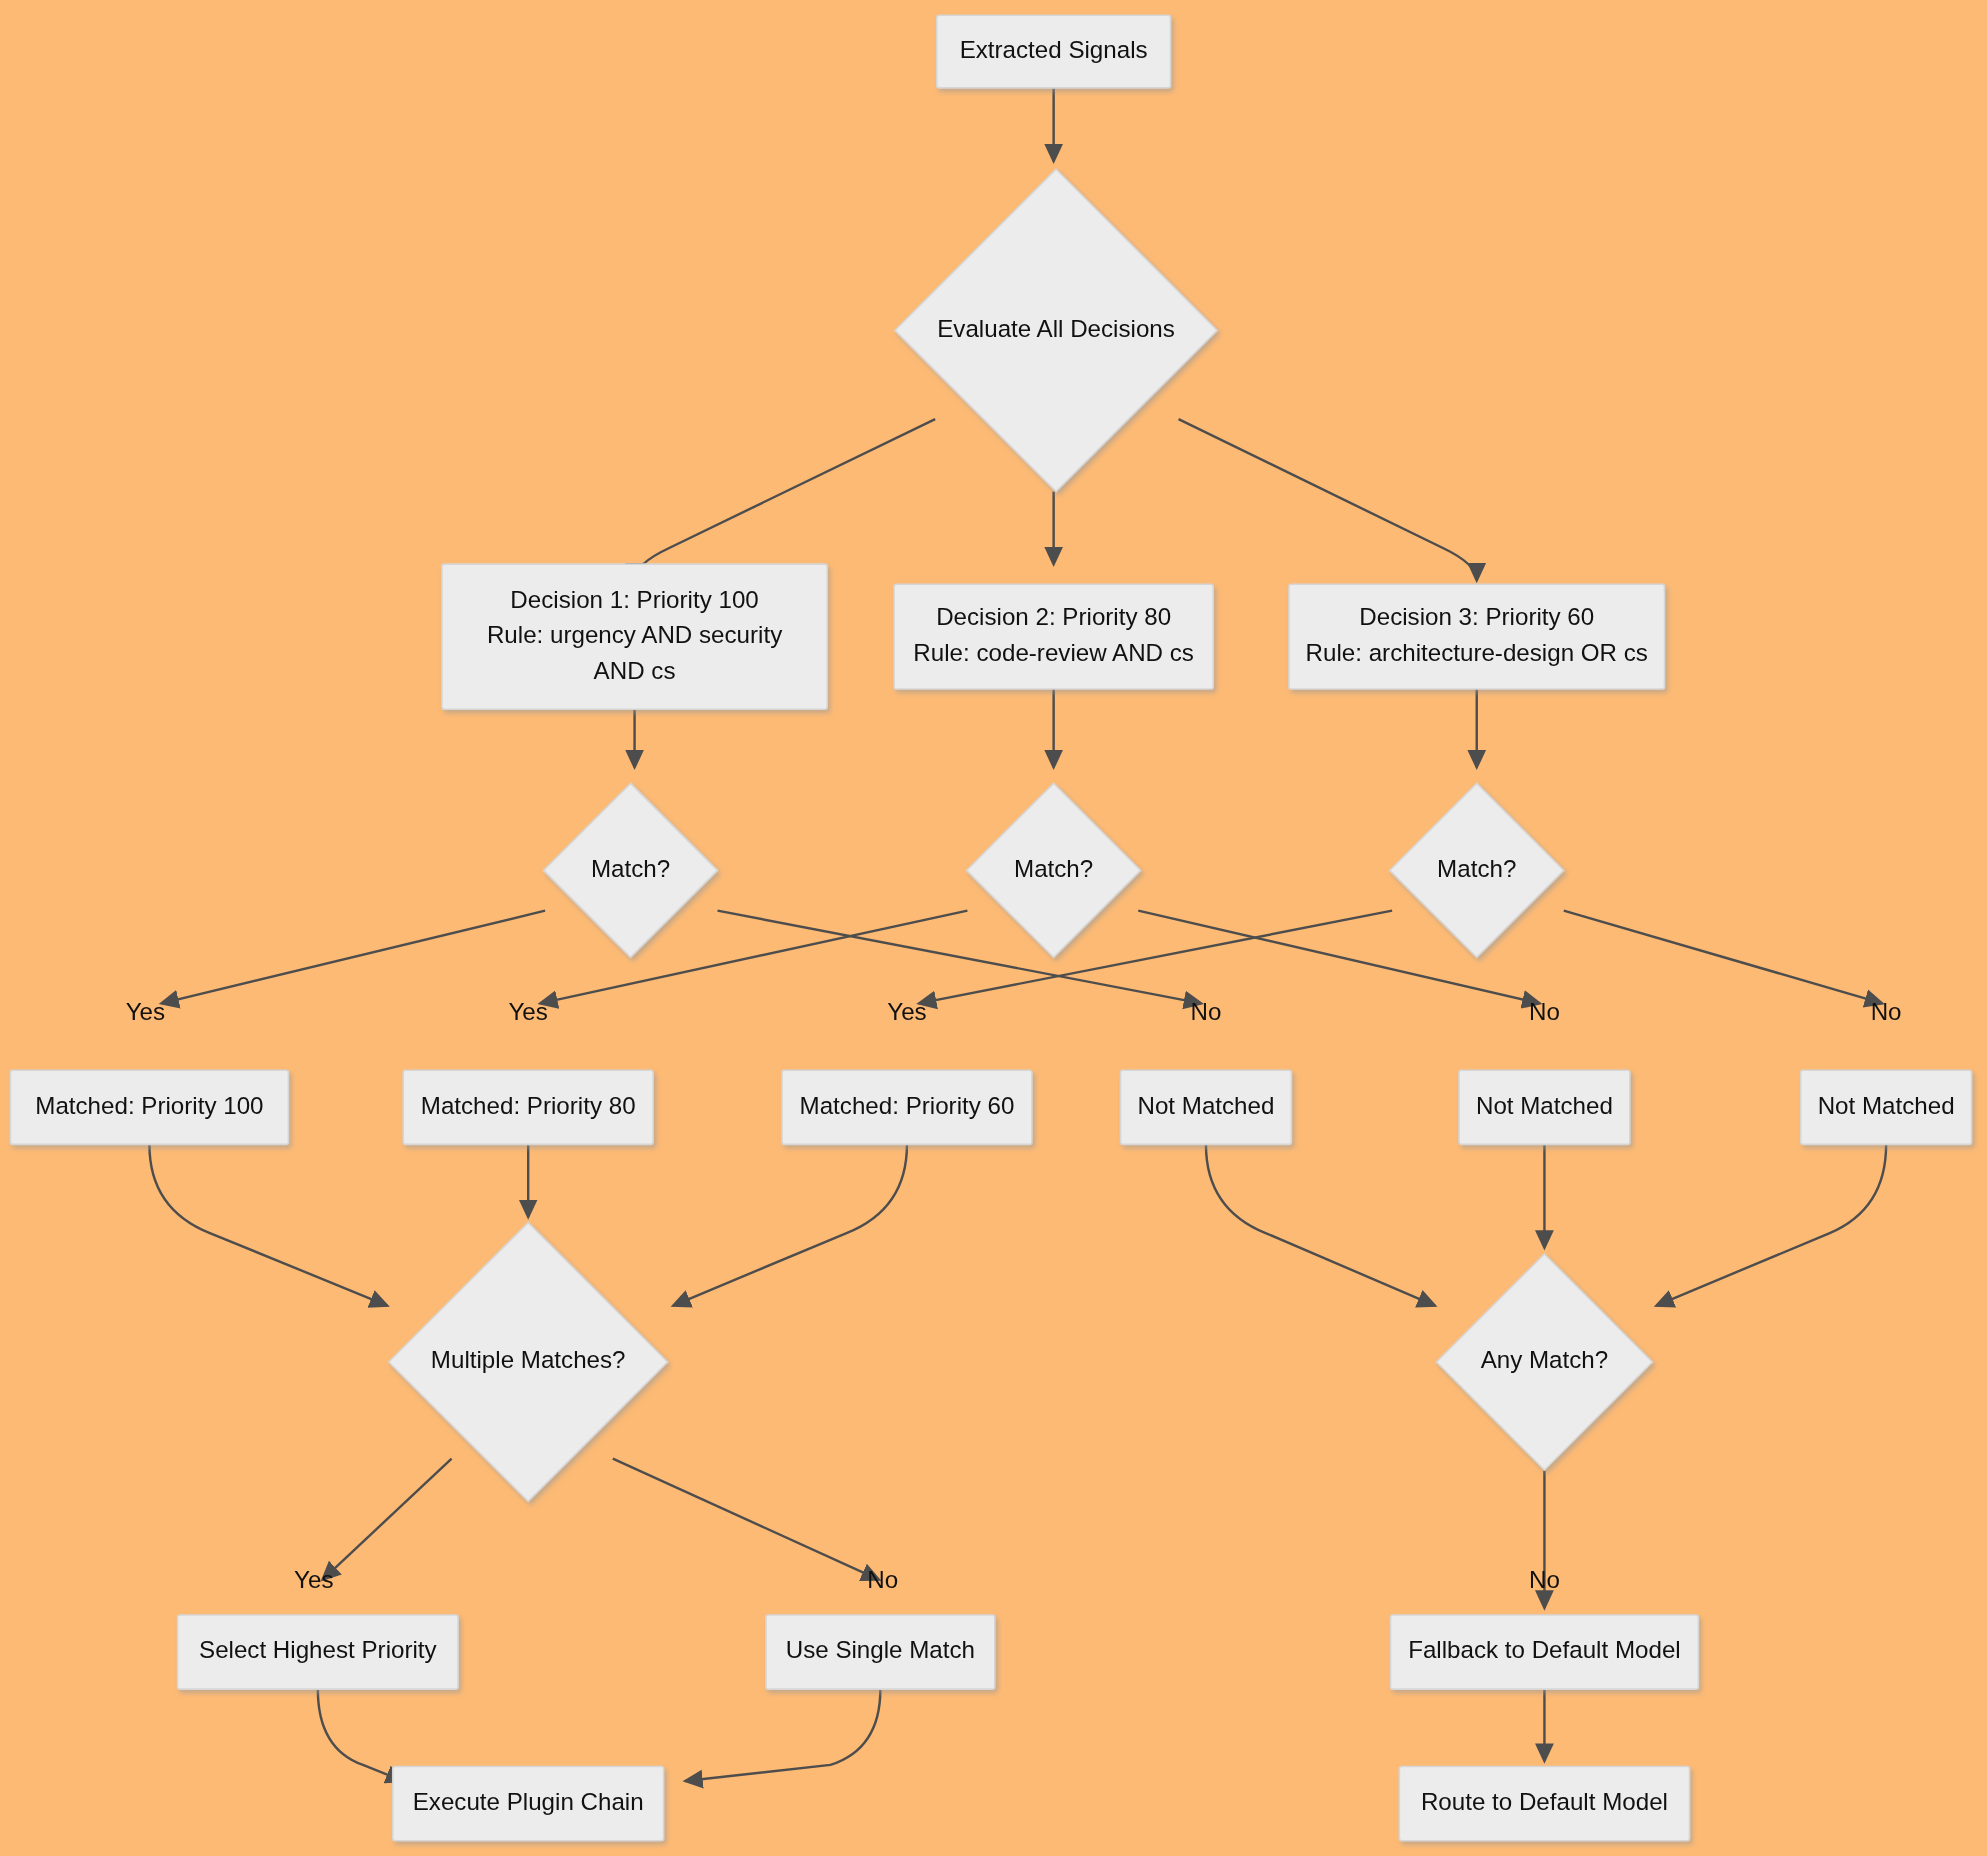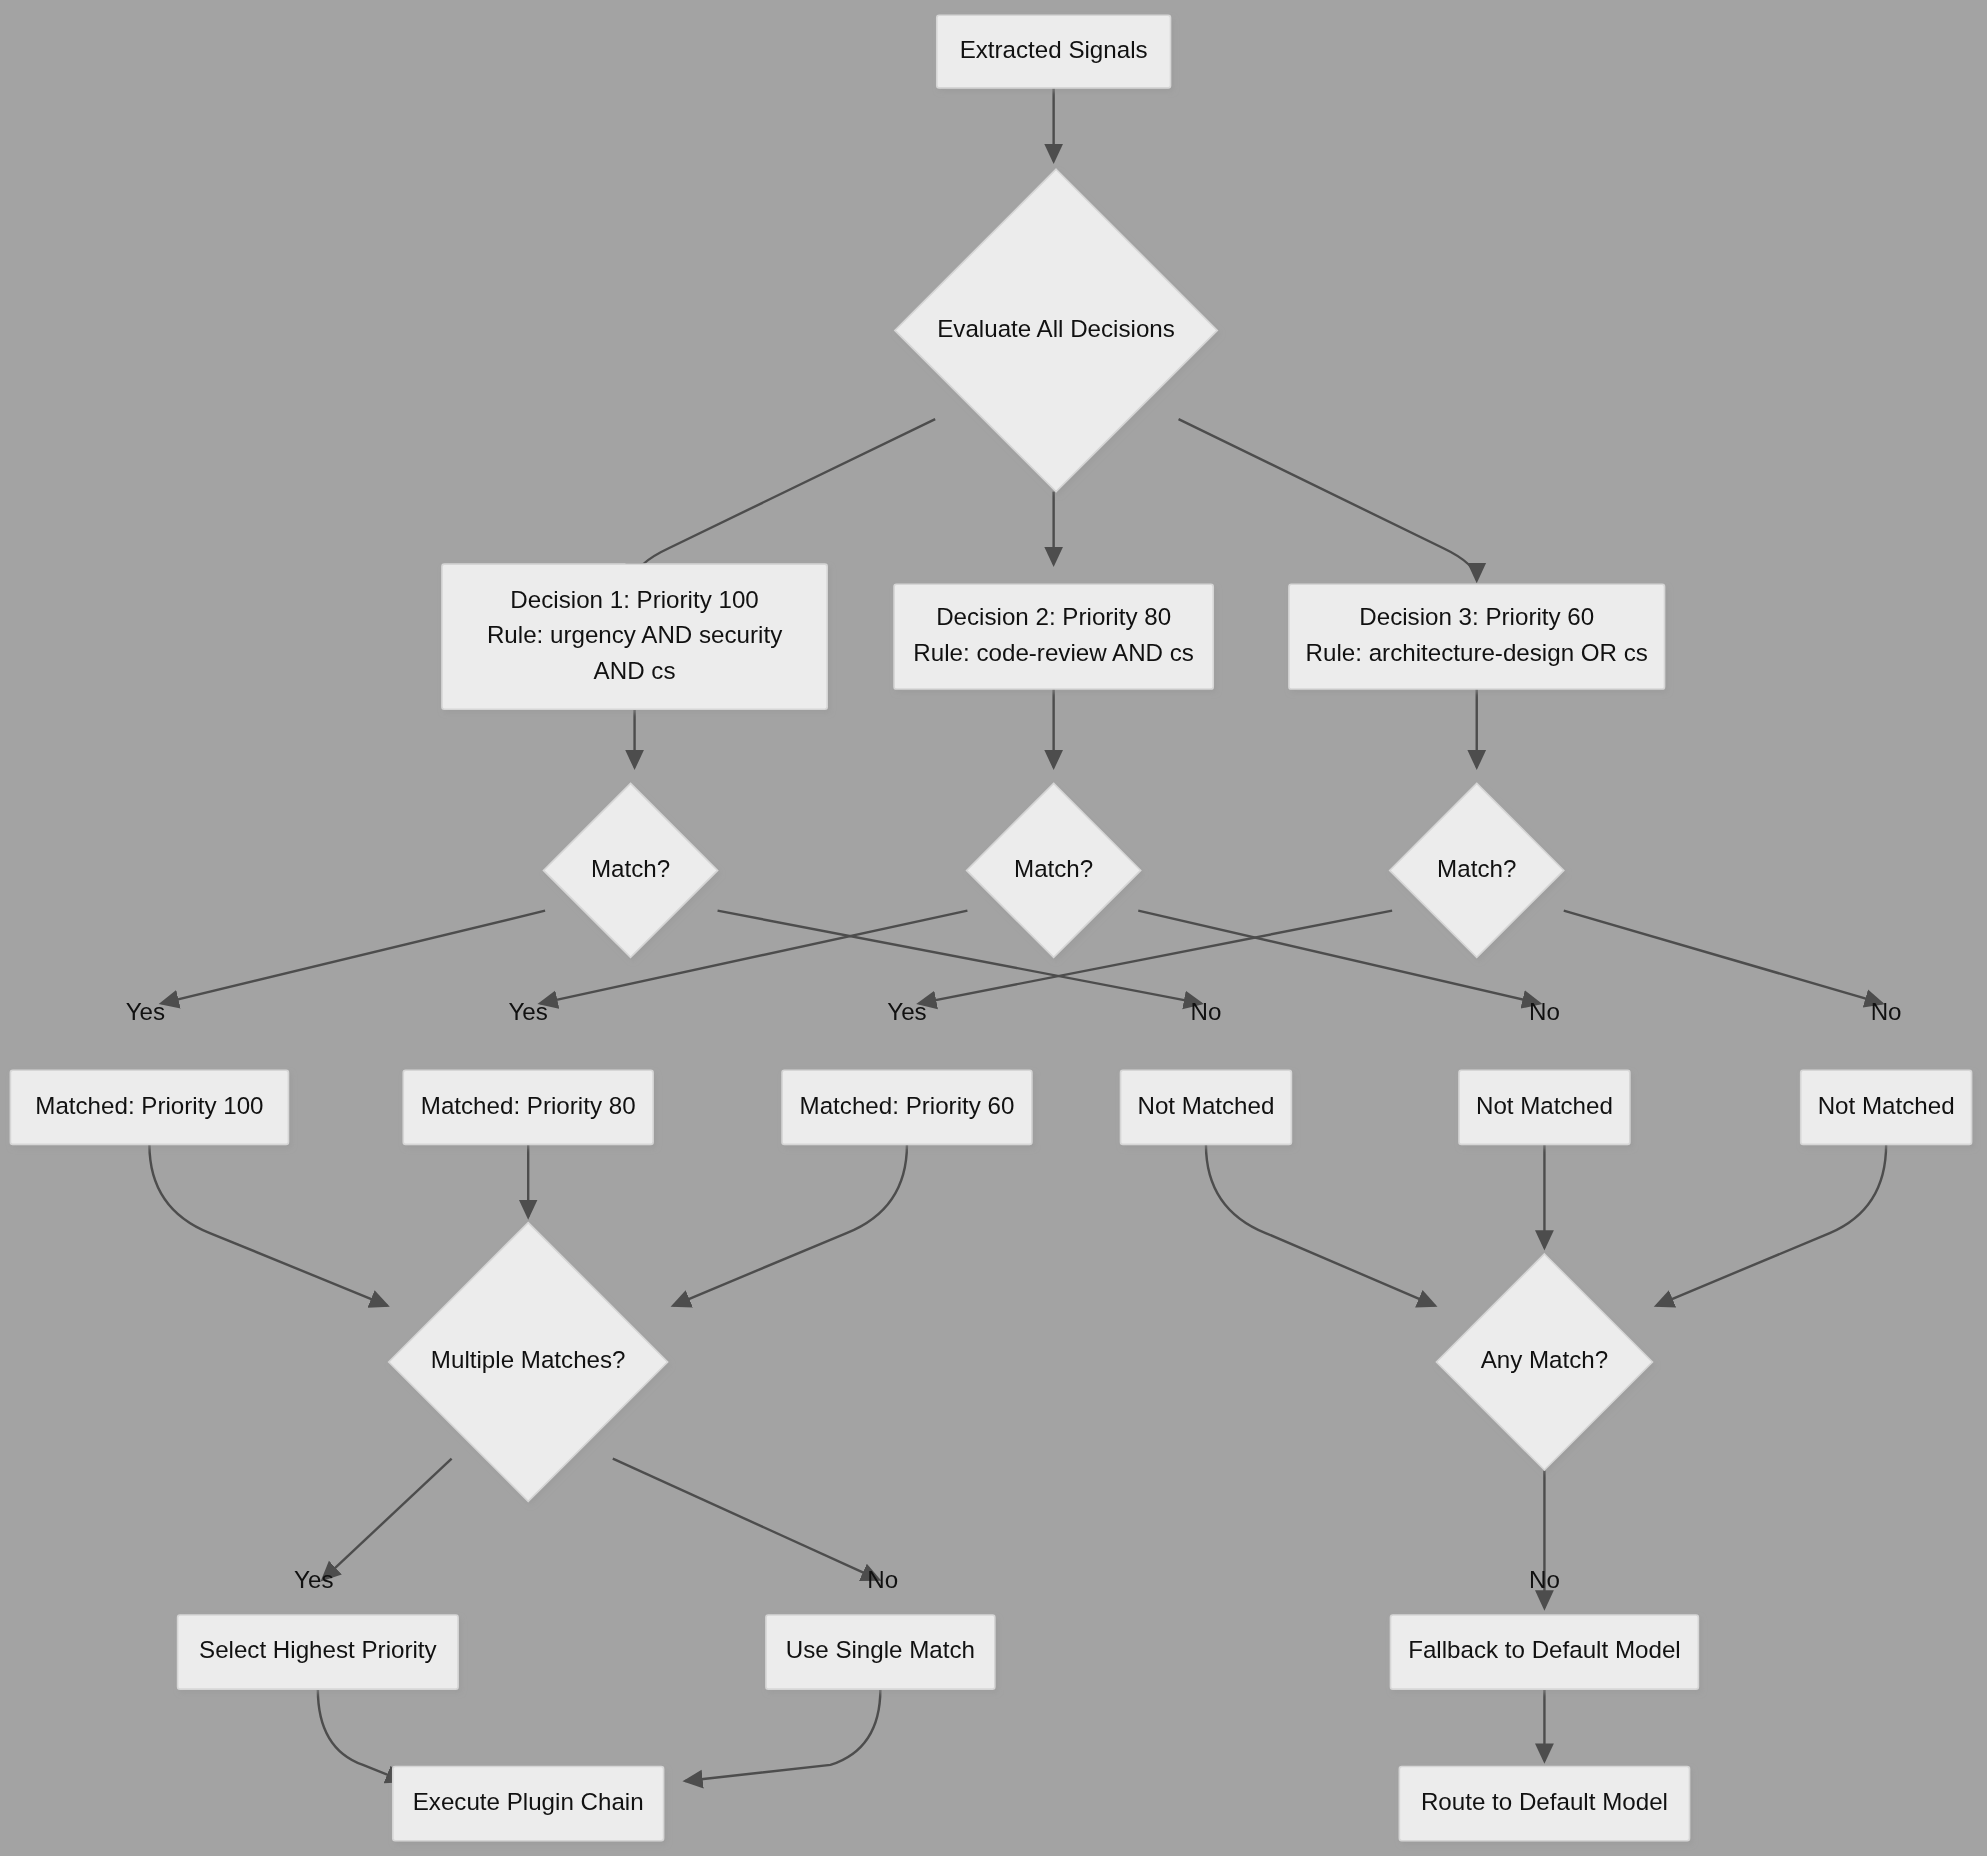--- a/index.html
+++ b/index.html
@@ -7,21 +7,21 @@
     padding: 0;
     background: #ffffff;
   }
   body {
     font-family: "Liberation Sans", sans-serif;
   }
   #flowchart-root {
     position: relative;
     width: 1988px;
     height: 1856px;
-    background: #a3a3a3;
+    background: #fdba74;
     overflow: hidden;
   }
   svg.diagram {
     display: block;
     width: 1988px;
     height: 1856px;
   }
   .node-shape {
     fill: #ececec;
     stroke: #d6d6d6;

